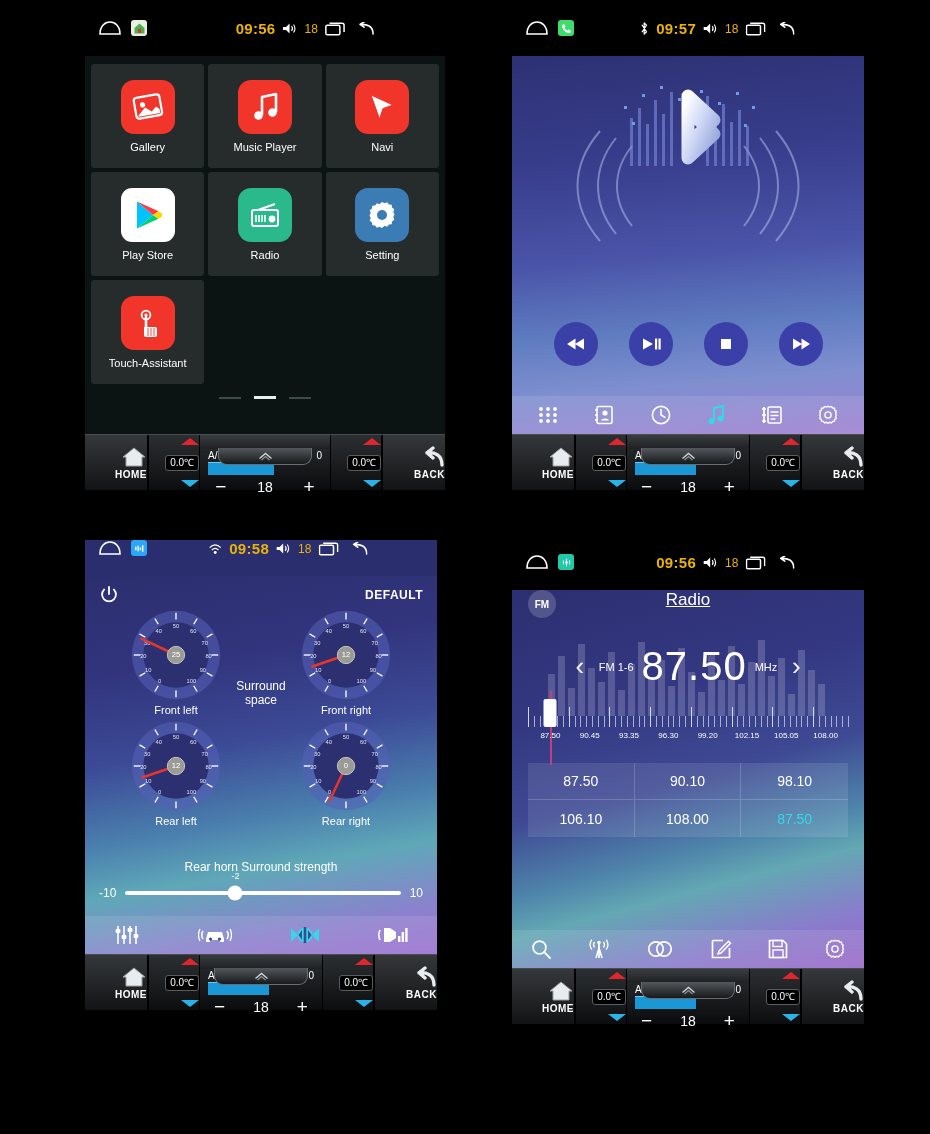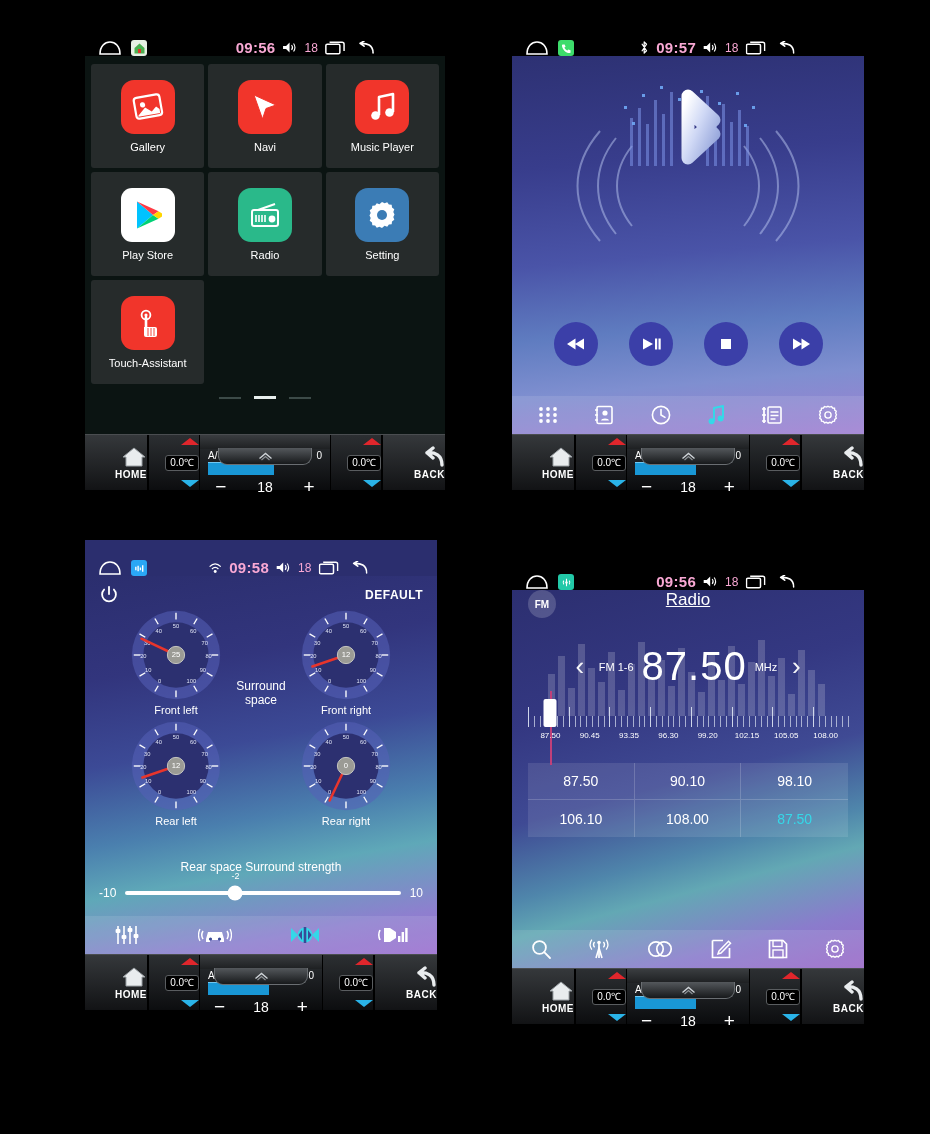--- a/index.html
+++ b/index.html
@@ -7,22 +7,22 @@
     width: 930px; height: 1134px;
     background: #000;
     font-family: "Liberation Sans", sans-serif;
     overflow: hidden;
   }
   .stage { position: relative; width: 930px; height: 1134px; background:#000; }
 
   
   .unit { position: absolute; }
   .statusbar {
-    height: 36px; background:#000; display:flex; align-items:flex-end;
-    color:#f9a8d4; position:relative; padding: 0 14px;
+    height: 36px; background:#000; display:flex; align-items:flex-start;
+    color:#eab308; position:relative; padding: 0 14px;
   }
   .sb-left { display:flex; align-items:center; gap:10px; }
   .sb-right { position:absolute; left:50%; transform:translateX(-52%);
               display:flex; align-items:center; gap:7px; width: 63%; justify-content:flex-end; }
   .sb-time { font-size:15px; font-weight:bold; letter-spacing:.3px; }
   .sb-vol { font-size:12px; }
   svg { display:block; }
 
   
   .badge { width:16px; height:16px; border-radius:3px; display:flex;
@@ -246,36 +246,36 @@
                 </g>
               </svg>
           </span>
           <span class="tile-label">Gallery</span>
         </div>
 
 
 
         <div class="tile">
           <span class="tile-ico" style="background:#f1352b;">
-            <svg width="30" height="30" viewBox="0 0 30 30">
-                <path d="M4 3 L26 13 L16 16.5 L12.5 27 Z" fill="#fff" stroke="#f1352b" stroke-width="1"></path>
-              </svg>
-          </span>
-          <span class="tile-label">Navi</span>
-        </div>
-
-        <div class="tile">
-          <span class="tile-ico" style="background:#f1352b;">
             <svg width="28" height="30" viewBox="0 0 28 30">
                 <path d="M11 23 V5 L25 2 V20" fill="none" stroke="#fff" stroke-width="2.6" stroke-linejoin="round"></path>
                 <circle cx="7.5" cy="23.5" r="4.3" fill="#fff"></circle>
                 <circle cx="21.5" cy="20.5" r="4.3" fill="#fff"></circle>
               </svg>
           </span>
           <span class="tile-label">Music Player</span>
+        </div>
+
+        <div class="tile">
+          <span class="tile-ico" style="background:#f1352b;">
+            <svg width="30" height="30" viewBox="0 0 30 30">
+                <path d="M4 3 L26 13 L16 16.5 L12.5 27 Z" fill="#fff" stroke="#f1352b" stroke-width="1"></path>
+              </svg>
+          </span>
+          <span class="tile-label">Navi</span>
         </div>
 
         <div class="tile">
           <span class="tile-ico" style="background:#fff;border-radius:11px;">
             <svg width="28" height="30" viewBox="0 0 28 30">
                 <path d="M3 1.5 L19 15 L3 28.5 Z" fill="#00C3FF"></path>
                 <path d="M3 1.5 L19 15 L24.5 11.2 Z" fill="#FF3A44"></path>
                 <path d="M3 28.5 L19 15 L24.5 18.8 Z" fill="#00D176"></path>
                 <path d="M24.5 11.2 L27.3 13 a2.3 2.3 0 0 1 0 4 L24.5 18.8 L19 15 Z" fill="#FFD500"></path>
               </svg>
@@ -818,21 +818,21 @@
               </g>
               <line x1="50" y1="50" x2="33" y2="86" stroke="#e8352c" stroke-width="2.6" stroke-linecap="round"></line>
               <circle cx="50" cy="50" r="9" fill="#9b9b95" stroke="#c9c9c2" stroke-width="1"></circle>
               <text x="50" y="52.6" fill="#fff" font-size="8" font-family="sans-serif" text-anchor="middle">0</text>
             </svg>
             <span class="gauge-lab">Rear right</span>
           </div>
         </div>
       </div>
 
-      <div class="eq-slider-title">Rear space Surround strength</div>
+      <div class="eq-slider-title">Rear horn Surround strength</div>
       <div class="eq-slider-wrap">
         <span class="eq-sl-end">-10</span>
         <span class="eq-track">
           <span class="eq-knob-val" style="left:40%;">-2</span>
           <span class="eq-knob" style="left:40%;"></span>
         </span>
         <span class="eq-sl-end">10</span>
       </div>
 
       <div class="eq-nav">

